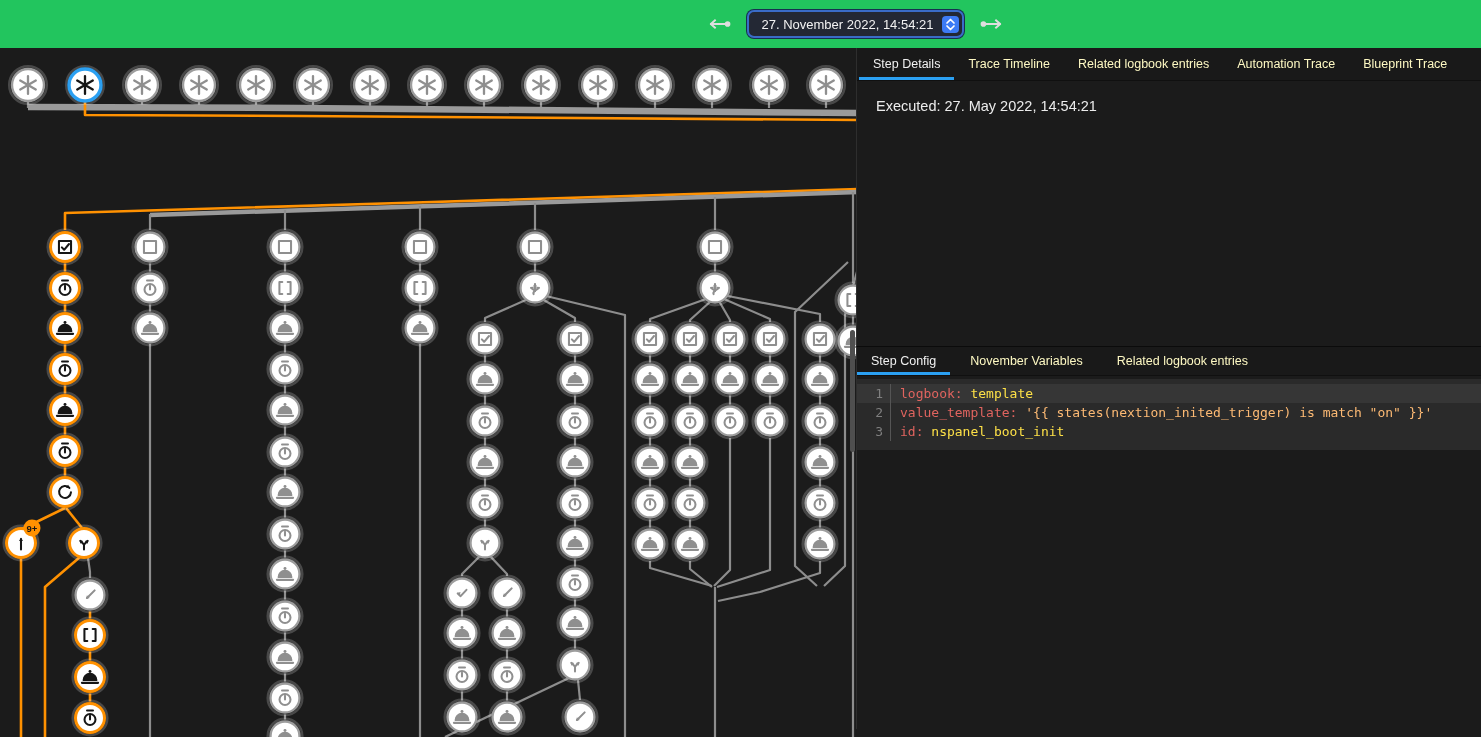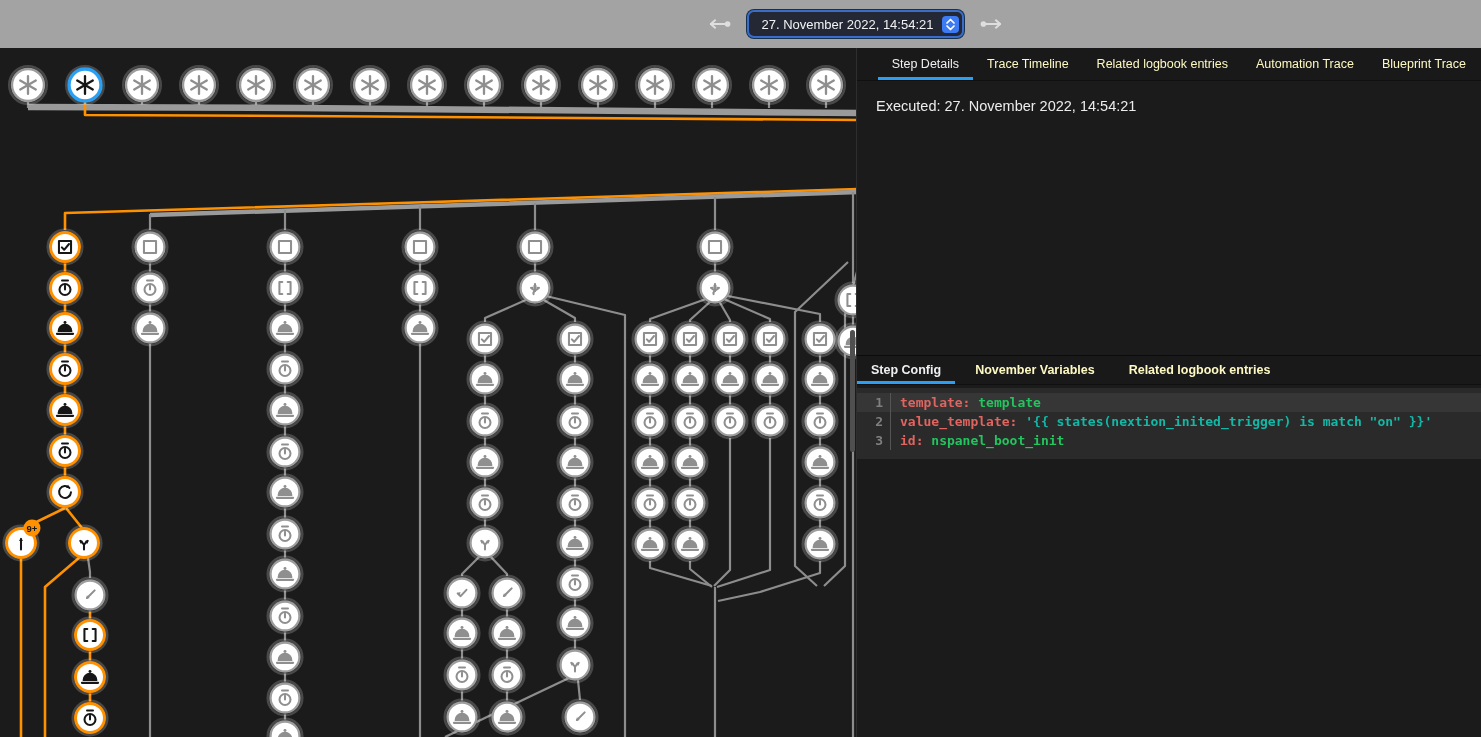--- a/index.html
+++ b/index.html
@@ -1,47 +1,47 @@
 <!DOCTYPE html>
 <html><head>
 <meta charset="utf-8">
 <style>
   html,body{margin:0;padding:0;background:#1b1b1b;width:1481px;height:737px;overflow:hidden;
     font-family:"Liberation Sans",sans-serif;-webkit-font-smoothing:antialiased;}
-  .topbar{position:absolute;left:0;top:0;width:1481px;height:48px;background:#a3a3a3;z-index:6;
+  .topbar{position:absolute;left:0;top:0;width:1481px;height:48px;background:#22c55e;z-index:6;
     display:flex;align-items:center;justify-content:center;}
   .topbar .grp{display:flex;align-items:center;gap:14px;transform:translateX(115px);}
   .nav-ic{width:26px;height:26px;cursor:pointer;display:block;}
   .run-select{height:24px;background:#232834;border:2px solid #3a6cc8;box-shadow:0 0 0 1px #16314f;
     border-radius:7px;display:flex;align-items:center;gap:8px;padding:0 3px 0 12px;cursor:pointer;}
   .run-select .val{color:#f2f2f2;font-size:13px;white-space:nowrap;}
   .run-select .stepper{width:17px;height:17px;border-radius:4px;background:#3d7bf5;display:flex;
     align-items:center;justify-content:center;}
   svg.graph{position:absolute;left:0;top:0;z-index:1;}
   .panel{position:absolute;left:856px;width:625px;background:#1b1b1b;border-left:1px solid #2e2e2e;z-index:3;}
   .panel.details{top:48px;height:307px;}
-  .panel.config{top:355px;height:382px;border-top:1px solid #0b0b0b;font-weight:bold;}
+  .panel.config{top:346px;height:382px;border-top:1px solid #0b0b0b;}
   .tabbar{display:flex;align-items:stretch;height:32px;background:#191919;border-bottom:1px solid #101010;}
-  .tabbar.spread{justify-content:flex-end;padding:0 2px;}
+  .tabbar.spread{justify-content:flex-start;padding:0 2px;}
   .tabbar.left{justify-content:flex-start;gap:6px;height:28px;}
   .tab{display:flex;align-items:center;padding:0 14px;font-size:12.5px;color:#fef9c3;cursor:pointer;
     position:relative;white-space:nowrap;}
   .tab.active{color:#f0f0f0;}
   .tab.active::after{content:"";position:absolute;left:0;right:0;bottom:0;height:3px;background:#2ba0f2;}
   .executed{padding:17px 19px;color:#ececec;font-size:14.5px;}
   .editor{margin-top:3px;background:#2a2a2a;font-family:"DejaVu Sans Mono",monospace;font-size:13px;
     padding:5px 0 9px 0;cursor:text;}
   .crow{display:flex;line-height:19px;height:19px;}
   .crow.activeline{background:#363636;}
   .gut{width:26px;flex:0 0 26px;text-align:right;padding-right:7px;color:#7f7f7f;
     border-right:1px solid #555;user-select:none;}
   .ctext{padding-left:9px;white-space:pre;}
   .tok-k{color:#e0645f;}
-  .tok-s{color:#14b8a6;}
-  .tok-t{color:#22c55e;}
+  .tok-s{color:#fdba74;}
+  .tok-t{color:#fde047;}
   .scroll-thumb{position:absolute;left:850px;top:330px;width:5px;height:122px;background:#4f4f4f;
     border-radius:3px;z-index:4;cursor:pointer;}
 </style>
 </head>
 <body>
 
 <div class="topbar">
   <div class="grp">
     <svg class="nav-ic" viewBox="0 0 24 24">
       <line x1="3" y1="12" x2="17" y2="12" stroke="#dedede" stroke-width="1.8"></line>
@@ -1088,33 +1088,33 @@
 <div class="scroll-thumb"></div>
 
 <div class="panel details">
   <div class="tabbar spread" id="details-tabs">
       <div class="tab active">Step Details</div>
       <div class="tab">Trace Timeline</div>
       <div class="tab">Related logbook entries</div>
       <div class="tab">Automation Trace</div>
       <div class="tab">Blueprint Trace</div>
     </div>
-  <div class="executed">Executed: 27. November 2022, 14:54:21</div>
+  <div class="executed">Executed: 27. May 2022, 14:54:21</div>
 </div>
 
 <div class="panel config">
   <div class="tabbar left" id="config-tabs">
       <div class="tab active">Step Config</div>
       <div class="tab">November Variables</div>
       <div class="tab">Related logbook entries</div>
     </div>
   <div class="editor" id="editor">
       <div class="crow activeline">
         <span class="gut">1</span>
-        <span class="ctext"><span class="tok-k">template:</span><span class="tok-t"> template</span></span>
+        <span class="ctext"><span class="tok-k">logbook:</span><span class="tok-t"> template</span></span>
       </div>
       <div class="crow">
         <span class="gut">2</span>
         <span class="ctext"><span class="tok-k">value_template:</span><span class="tok-t"> </span><span class="tok-s">'{{ states(nextion_inited_trigger) is match "on" }}'</span></span>
       </div>
       <div class="crow">
         <span class="gut">3</span>
         <span class="ctext"><span class="tok-k">id:</span><span class="tok-t"> nspanel_boot_init</span></span>
       </div>
     </div>

